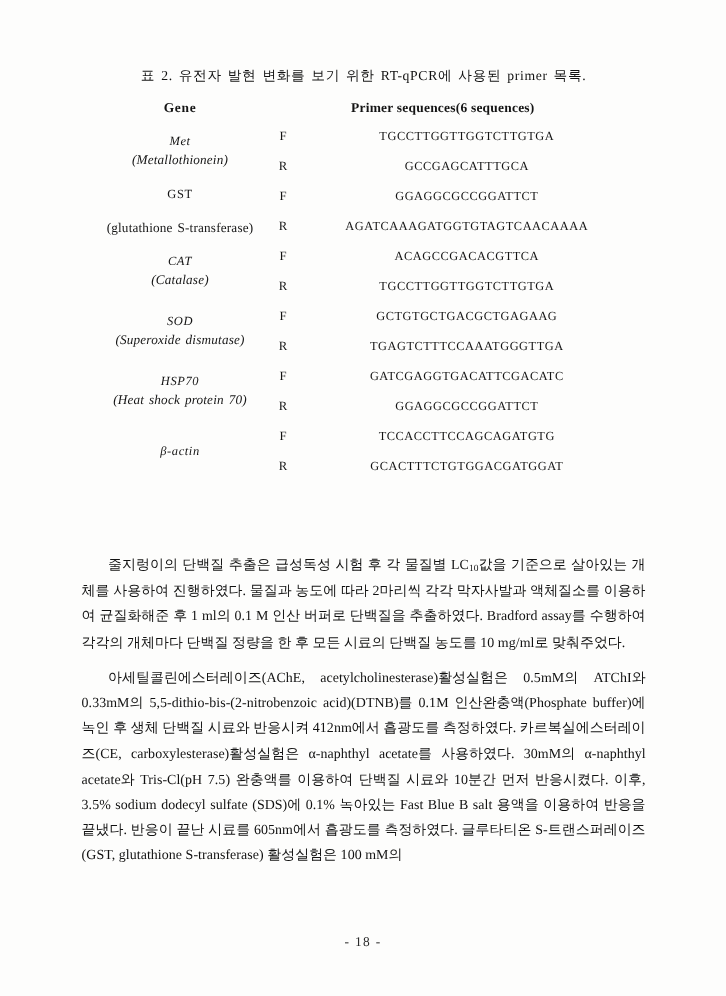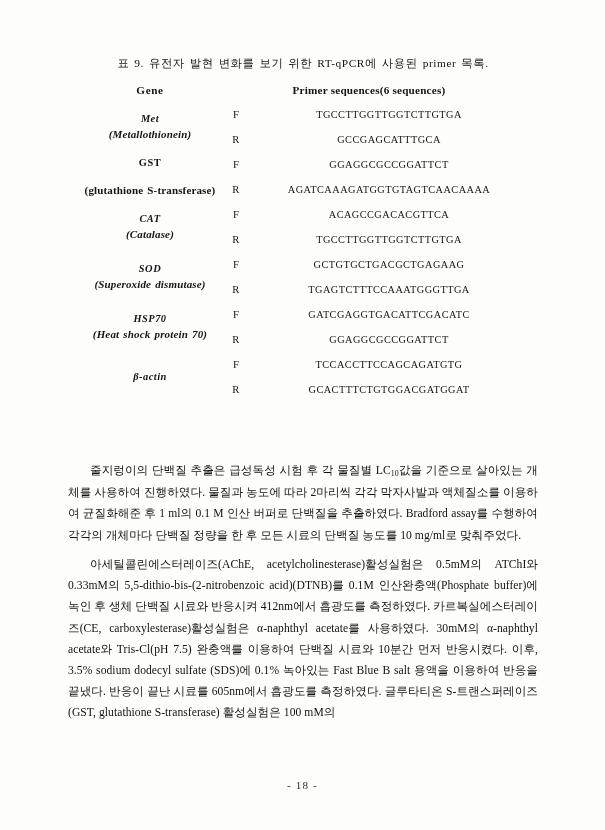--- a/index.html
+++ b/index.html
@@ -73,21 +73,20 @@
     font-size: 11.2px;
     letter-spacing: 0.3px;
   }
   .hdr-cell.gene-hdr { letter-spacing: 0.6px; }
   .hdr-cell.seq-hdr  { letter-spacing: 0.2px; }
 
   td.gene-cell {
     font-size: 10.4px;
     line-height: 1.38;
     padding: 0 3px;
-    font-weight: bold;
   }
   td.gene-cell .gname {
     display: block;
     font-style: italic;
     letter-spacing: 0.5px;
   }
   td.gene-cell .gname.upright { font-style: normal; }
   td.gene-cell .gfull {
     display: block;
     font-style: italic;
@@ -148,21 +147,21 @@
     font-size: 11.2px;
     letter-spacing: 1.1px;
     color: #2a2a2a;
   }
 </style>
 </head>
 <body>
 
 <div class="page">
 
-  <div class="table-caption">표 9. 유전자 발현 변화를 보기 위한 RT-qPCR에 사용된 primer 목록.</div>
+  <div class="table-caption">표 2. 유전자 발현 변화를 보기 위한 RT-qPCR에 사용된 primer 목록.</div>
 
   <div class="primer-table-wrap">
     <table class="primer">
       <colgroup>
         <col class="c-gene">
           <col class="c-dir">
           <col class="c-seq">
       </colgroup>
       <thead>
         <tr>

